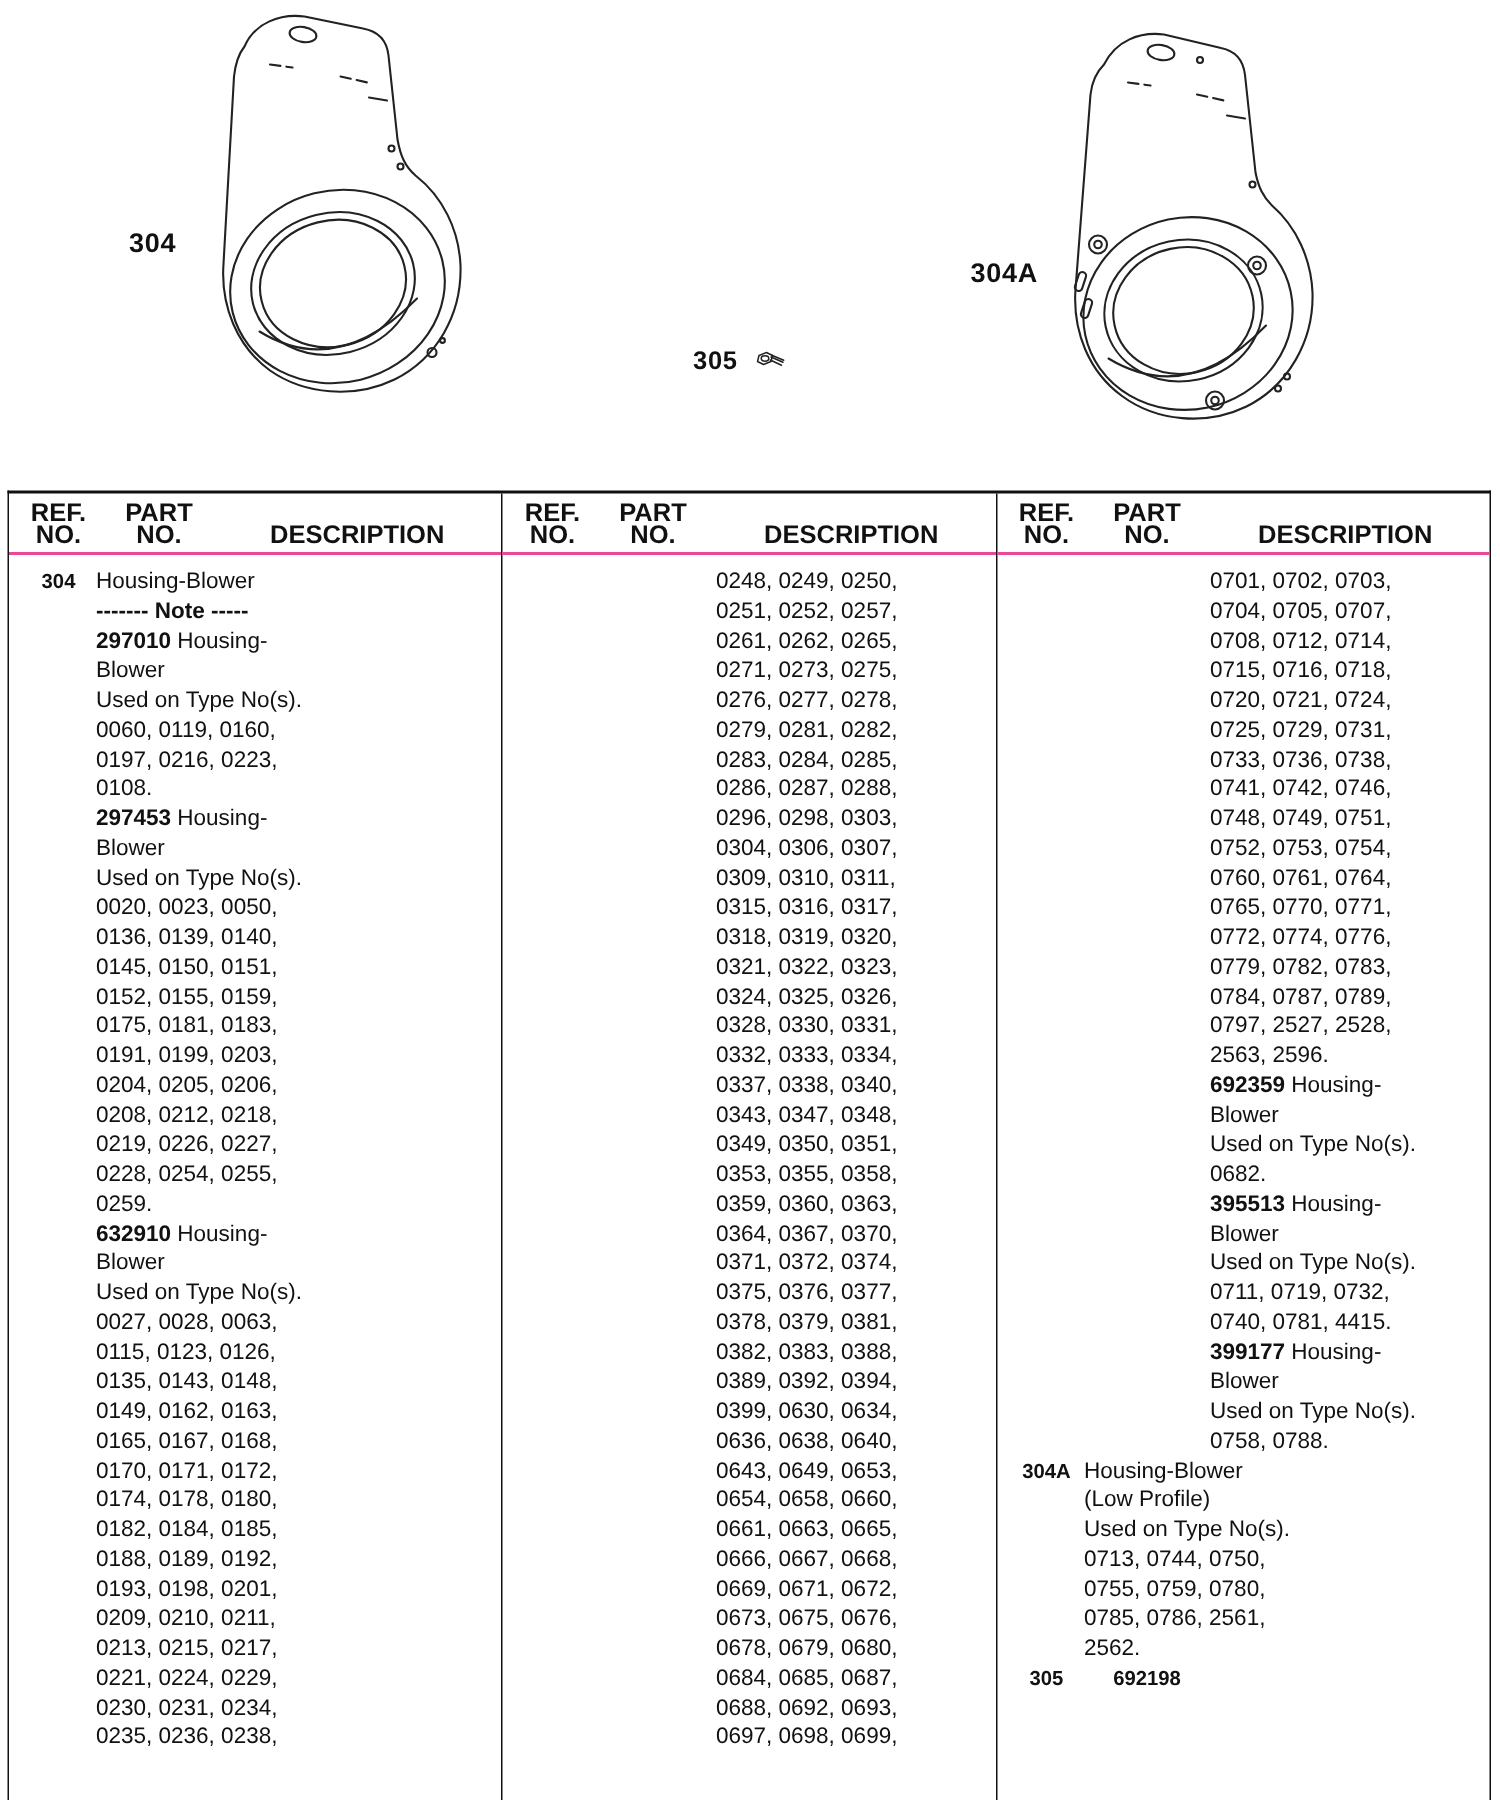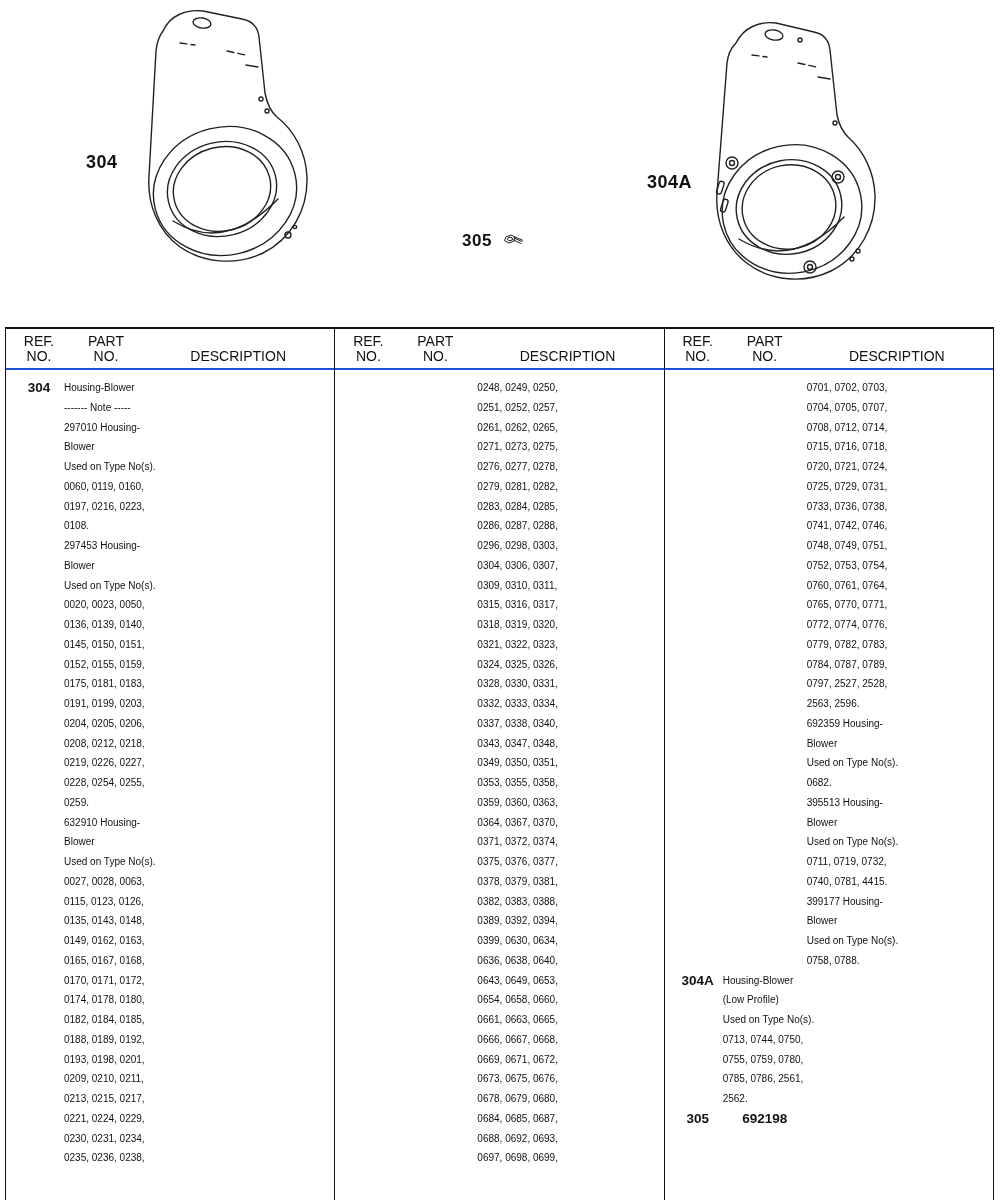--- a/index.html
+++ b/index.html
@@ -19,31 +19,31 @@
   #svg-305{left:503px;top:233px;}
 
   .parts-table{
     position:absolute;left:5px;top:327px;width:989px;height:873px;
     border-top:2px solid #111;border-left:1.5px solid #111;border-right:1.5px solid #111;
     display:flex;box-sizing:border-box;background:#fff;
   }
   .tcol{flex:1 1 0;border-right:1.5px solid #111;display:flex;flex-direction:column;min-width:0;}
   .tcol:last-child{border-right:none;}
   .thead{
-    flex:0 0 auto;height:32px;border-bottom:2px solid #1d4ed8;
+    flex:0 0 auto;height:32px;border-bottom:2px solid #ec4899;
     display:grid;grid-template-columns:50px 84px 1fr;align-items:end;
-    padding:3px 6px 4px 8px;font-size:14px;line-height:15px;
+    padding:3px 6px 4px 8px;font-size:17px;line-height:15px;font-weight:bold;
   }
   .h-ref,.h-part,.h-desc{text-align:center;}
   .tbody{flex:1 1 auto;padding-top:8px;}
   .entry{display:grid;grid-template-columns:50px 84px 1fr;padding-left:8px;}
   .c-ref,.c-part{font-weight:bold;text-align:center;font-size:13.5px;line-height:19.75px;white-space:nowrap;}
-  .c-desc{font-size:10px;min-width:0;}
+  .c-desc{font-size:15px;min-width:0;}
   .dline{line-height:19.75px;height:19.75px;white-space:nowrap;}
-  .dline b{font-weight:normal;}
+  .dline b{font-weight:bold;}
   svg{stroke:#222;fill:none;stroke-width:1.4;stroke-linecap:round;stroke-linejoin:round;}
 </style>
 </head>
 <body>
 
 <div class="page">
 
   <div class="figures">
 
     <svg id="svg-304" class="fig-svg" width="195" height="295" viewBox="0 0 195 295">

